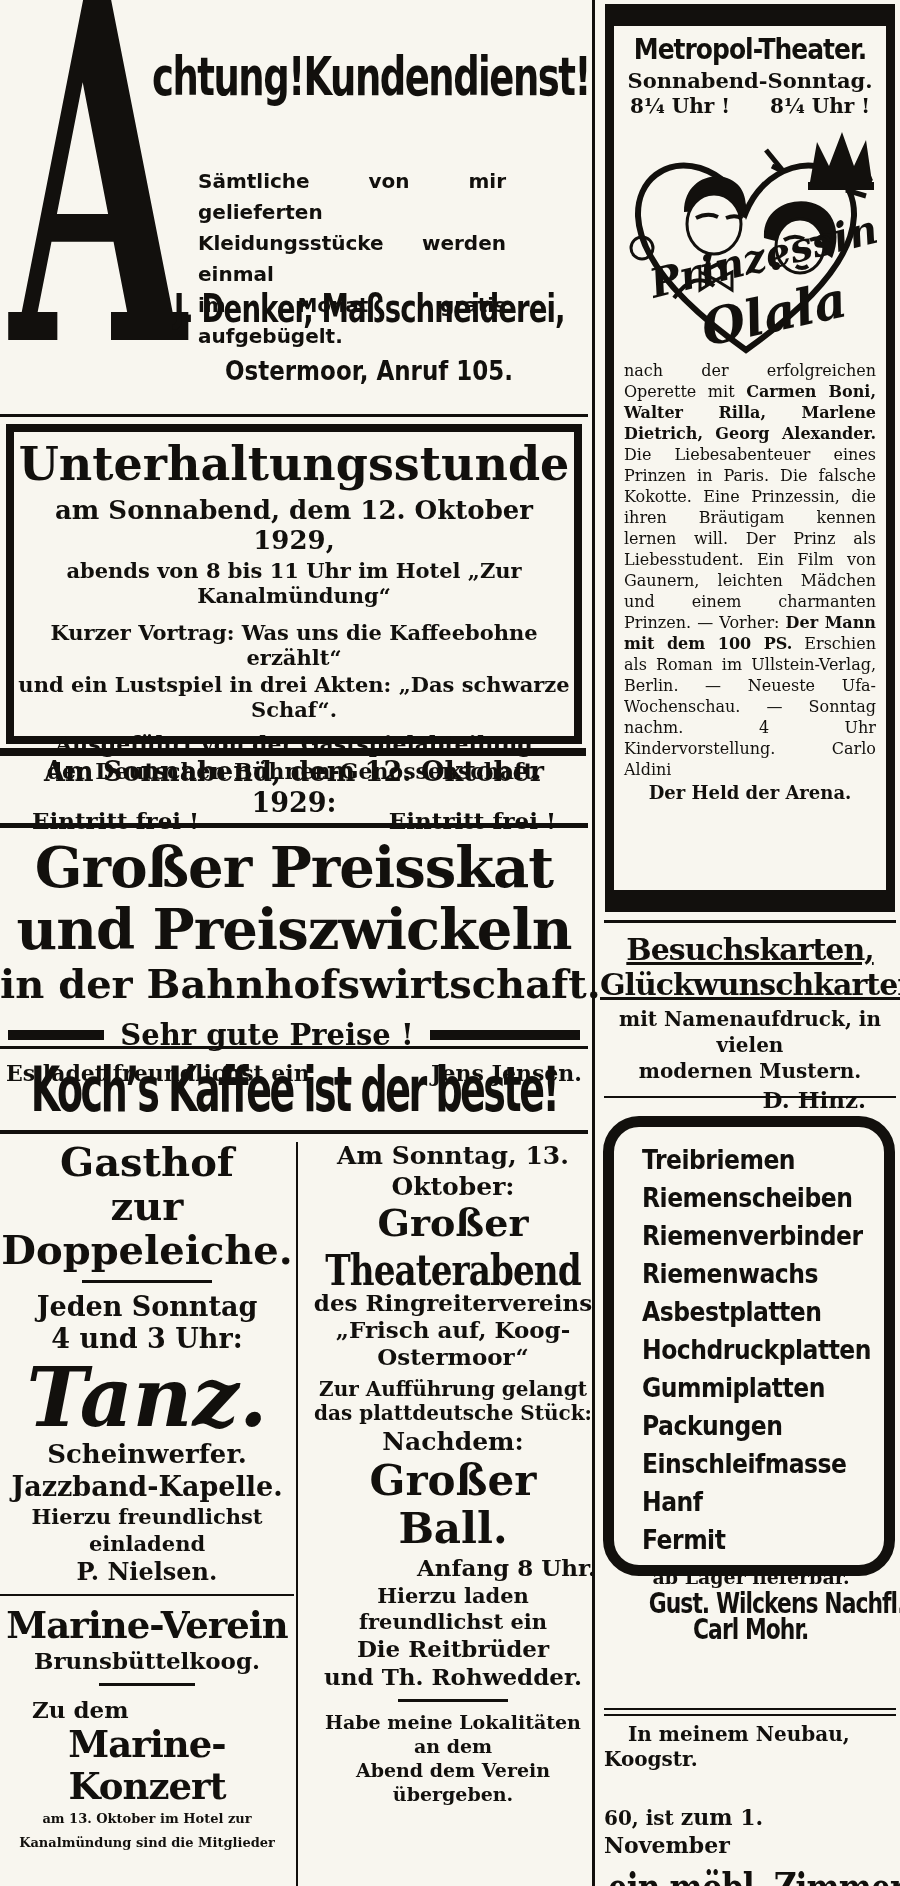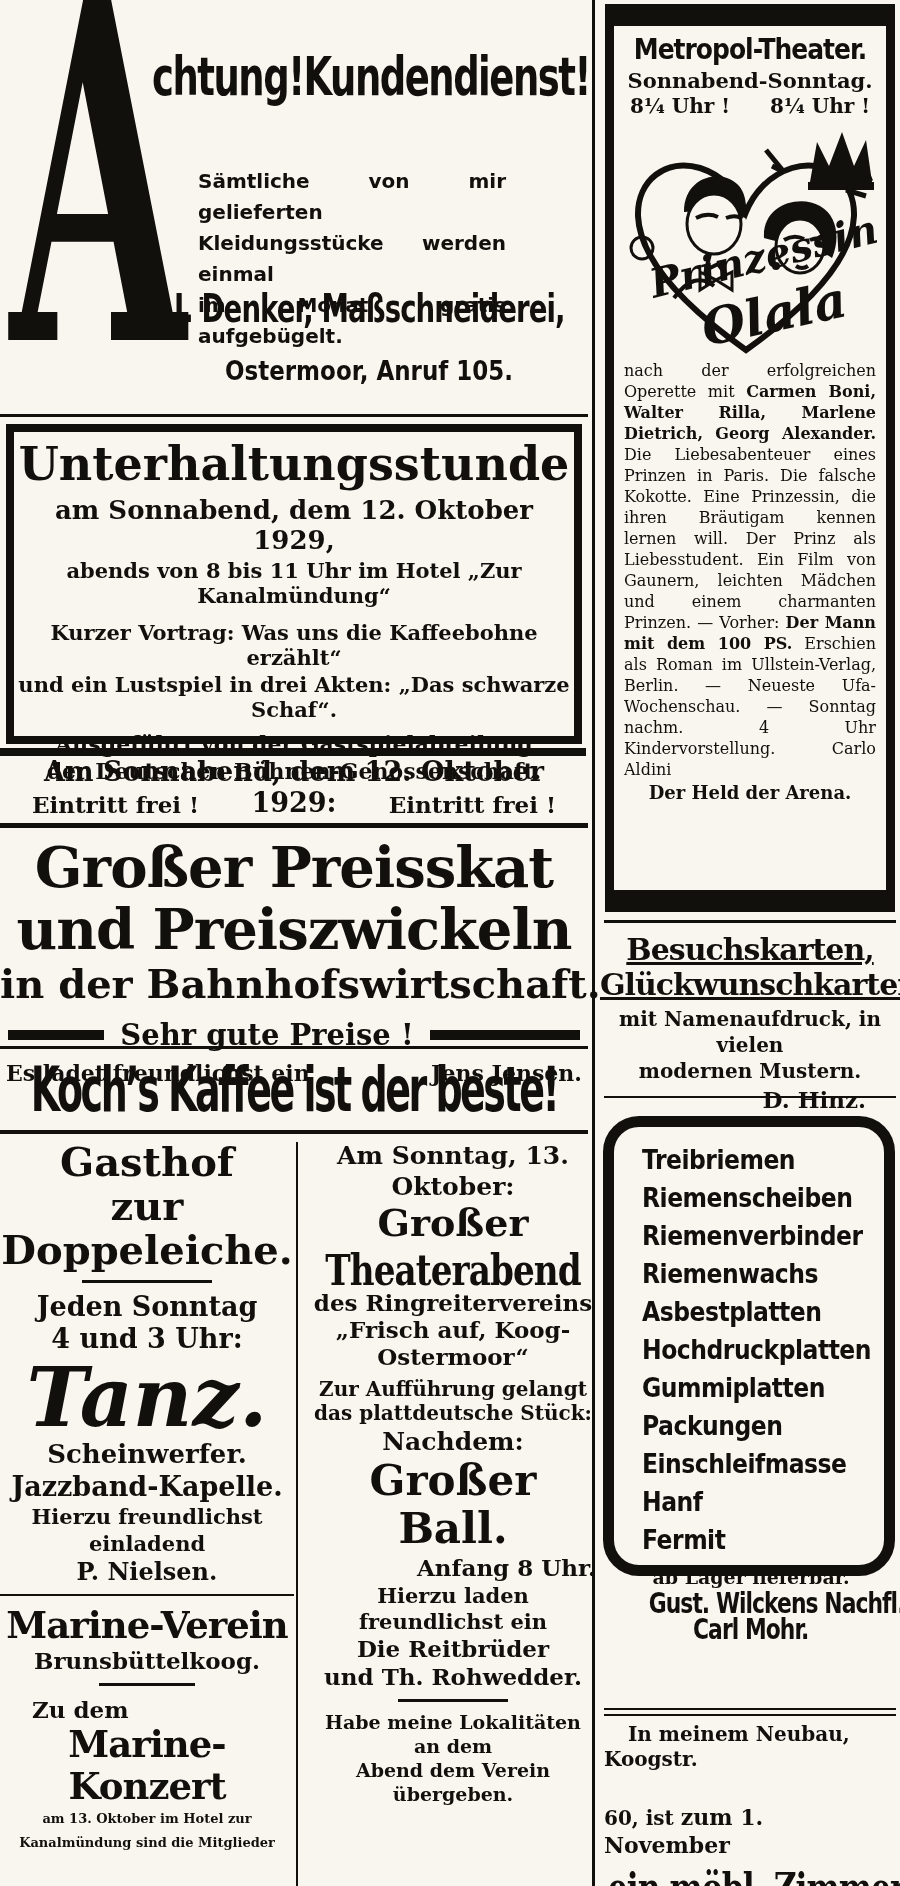--- a/index.html
+++ b/index.html
@@ -30,21 +30,21 @@
   
   .u-box{left:6px;top:424px;width:576px;height:320px;border:8px solid var(--ink);
          box-sizing:border-box;text-align:center;padding-top:6px;}
   .u-title{font-size:46px;line-height:52px;}
   .u-date{font-size:26px;margin-top:5px;}
   .u-venue{font-size:21px;margin-top:3px;}
   .u-prog{font-size:21px;margin-top:2px;}
   .u-prog1{margin-top:12px;}
   .u-by{font-size:22px;line-height:27px;}
   .u-by1{margin-top:9px;}
-  .u-foot{display:flex;justify-content:space-between;padding:0 18px;font-size:23px;margin-top:6px;}
+  .u-foot{display:flex;justify-content:space-between;padding:0 18px;font-size:23px;margin-top:22px;}
   
   .p-wrap{left:0;top:756px;width:588px;text-align:center;}
   .p-date{display:inline-block;font-size:27px;border-bottom:5px solid var(--ink);
           padding:0 14px 5px;}
   .p-t1{font-size:56px;line-height:62px;margin-top:8px;letter-spacing:-1px;}
   .p-t2{font-size:56px;line-height:62px;letter-spacing:-1px;}
   .p-t3{font-size:40px;line-height:48px;}
   .p-prices{display:flex;align-items:center;justify-content:center;gap:16px;margin-top:10px;}
   .p-bar{height:10px;}
   .p-prices .txt{font-size:29px;}

